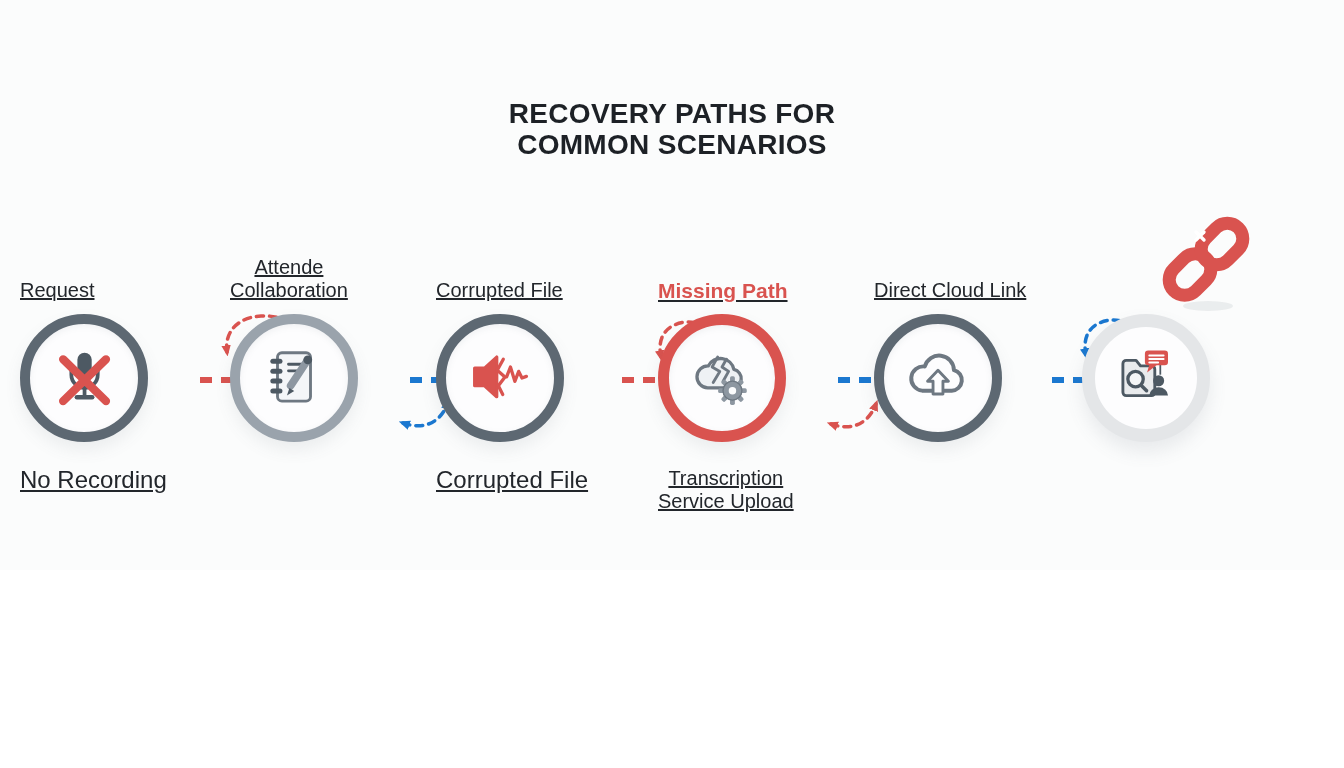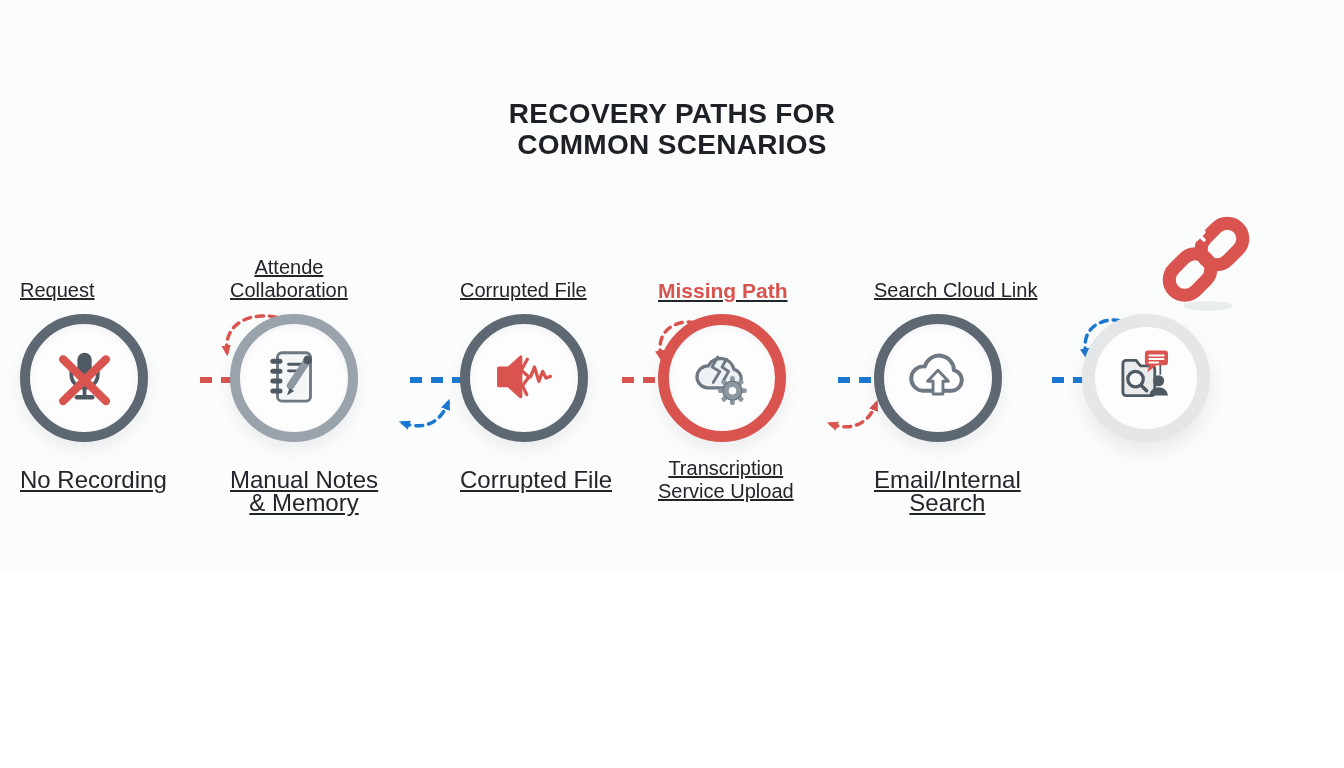--- a/index.html
+++ b/index.html
@@ -24,21 +24,21 @@
   .circle{
     margin-top:12px;width:128px;height:128px;border-radius:50%;box-sizing:border-box;
     background:#fdfdfe;display:flex;align-items:center;justify-content:center;
     box-shadow:0 8px 16px rgba(100,110,120,.10), inset 0 2px 6px rgba(120,130,140,.10);
   }
   .ring-dark{border:10px solid var(--ring_dark);}
   .ring-light{border:10px solid var(--ring_light);}
   .ring-red{border:11px solid var(--red);}
   .ring-pale{border:13px solid var(--ring_pale);box-shadow:0 10px 18px rgba(100,110,120,.12);}
   .bottom-label{margin-top:26px;text-align:center;font-size:24px;line-height:23px;color:var(--text);}
-  .sub-label{margin-top:15px;text-align:center;font-size:20px;line-height:23px;color:var(--text);}
+  .sub-label{margin-top:25px;text-align:center;font-size:20px;line-height:23px;color:var(--text);}
   .icon{width:66px;height:66px;display:block;}
   
   .f-red{fill:var(--red);}   .s-red{stroke:var(--red);}
   .f-blue{fill:var(--blue);} .s-blue{stroke:var(--blue);}
   .f-slate{fill:var(--slate);} .s-slate{stroke:var(--slate);} .s-steel{stroke:var(--steel);}
   .f-gray{fill:var(--gray);}
   .f-paper{fill:var(--paper);}
   .f-cloud{fill:var(--cloud);}
   .f-folder{fill:var(--folder);}
   .dash-main{fill:none;stroke-width:6;stroke-dasharray:12 9;}
@@ -111,25 +111,23 @@
           <rect x="8.5" y="21.5" width="11" height="4.6" rx="2.3"></rect>
           <rect x="8.5" y="30.5" width="11" height="4.6" rx="2.3"></rect>
           <rect x="8.5" y="39.5" width="11" height="4.6" rx="2.3"></rect>
         </g>
         <path d="M25,17.5 h13 M25,23.5 h10" fill="none" class="s-slate" stroke-width="2.6" stroke-linecap="round"></path>
         <line x1="41.5" y1="15" x2="27" y2="37" class="s-gray" stroke="var(--gray)" stroke-width="7" stroke-linecap="round"></line>
         <polygon points="25.8,39 23.6,46 30.2,41.8" class="f-slate"></polygon>
         <circle cx="42.5" cy="13.5" r="4" class="f-slate"></circle>
       </svg>
     </div>
-    <div class="bottom-label pre">Manual Notes
-&amp; Memory</div>
-  </div>
-
-  <div class="node" style="left:460px">
+  </div>
+
+  <div class="node" style="left:436px">
     <div class="top-label pre">Corrupted File</div>
     <div class="circle ring-dark">
       <svg class="icon" viewBox="0 0 60 60">
         <polygon points="7,21 16,21 27,11 27,47 16,37 7,37" class="f-red s-red" stroke-width="3" stroke-linejoin="round"></polygon>
         <polyline points="33,13 27.5,23 34.5,29 28.5,37 32.5,45" fill="none" class="s-red" stroke-width="3" stroke-linejoin="round" stroke-linecap="round"></polyline>
         <polyline points="36,29 39.5,20 43.5,33 47,24 50,30 54,28.5" fill="none" class="s-red" stroke-width="3" stroke-linejoin="round" stroke-linecap="round"></polyline>
       </svg>
     </div>
     <div class="bottom-label pre">Corrupted File</div>
   </div>
@@ -155,29 +153,27 @@
           <circle r="8.6" class="f-gray s-steel" stroke-width="1.2"></circle>
           <circle r="3.4" fill="#fbfcfd"></circle>
         </g>
       </svg>
     </div>
     <div class="sub-label pre">Transcription
 Service Upload</div>
   </div>
 
   <div class="node" style="left:874px">
-    <div class="top-label pre">Search Cloud Link</div>
+    <div class="top-label pre">Direct Cloud Link</div>
     <div class="circle ring-dark">
       <svg class="icon" viewBox="0 0 60 60">
         <path d="M15.5,41.5 h27 a9.5,9.5 0 0 0 2,-18.7 A13.5,13.5 0 0 0 18,19.5 a9,9 0 0 0 -2.5,22z" fill="#fdfdfe" class="s-steel" stroke-width="3.6" stroke-linejoin="round"></path>
         <path d="M30,23 L39.5,33 h-5 v11.5 h-9 V33 h-5 z" fill="#fdfdfe" class="s-steel" stroke-width="2.6" stroke-linejoin="round"></path>
       </svg>
     </div>
-    <div class="bottom-label pre">Email/Internal
-Search</div>
   </div>
 
   <div class="node" style="left:1082px">
     <div class="top-label pre"></div>
     <div class="circle ring-pale">
       <svg class="icon" viewBox="0 0 60 60">
         <path d="M9,17 a3,3 0 0 1 3,-3 h9 l4,5 h10 a3,3 0 0 1 3,3 v21 a3,3 0 0 1 -3,3 H12 a3,3 0 0 1 -3,-3 z" class="f-folder s-slate" stroke-width="2.6" stroke-linejoin="round"></path>
         <line x1="43" y1="18" x2="43" y2="27" class="s-slate" stroke-width="1.6"></line>
         <circle cx="20.5" cy="31" r="7" fill="rgba(255,255,255,.55)" class="s-slate" stroke-width="3"></circle>
         <line x1="25.5" y1="36.5" x2="30.5" y2="41.5" class="s-slate" stroke-width="3.2" stroke-linecap="round"></line>

